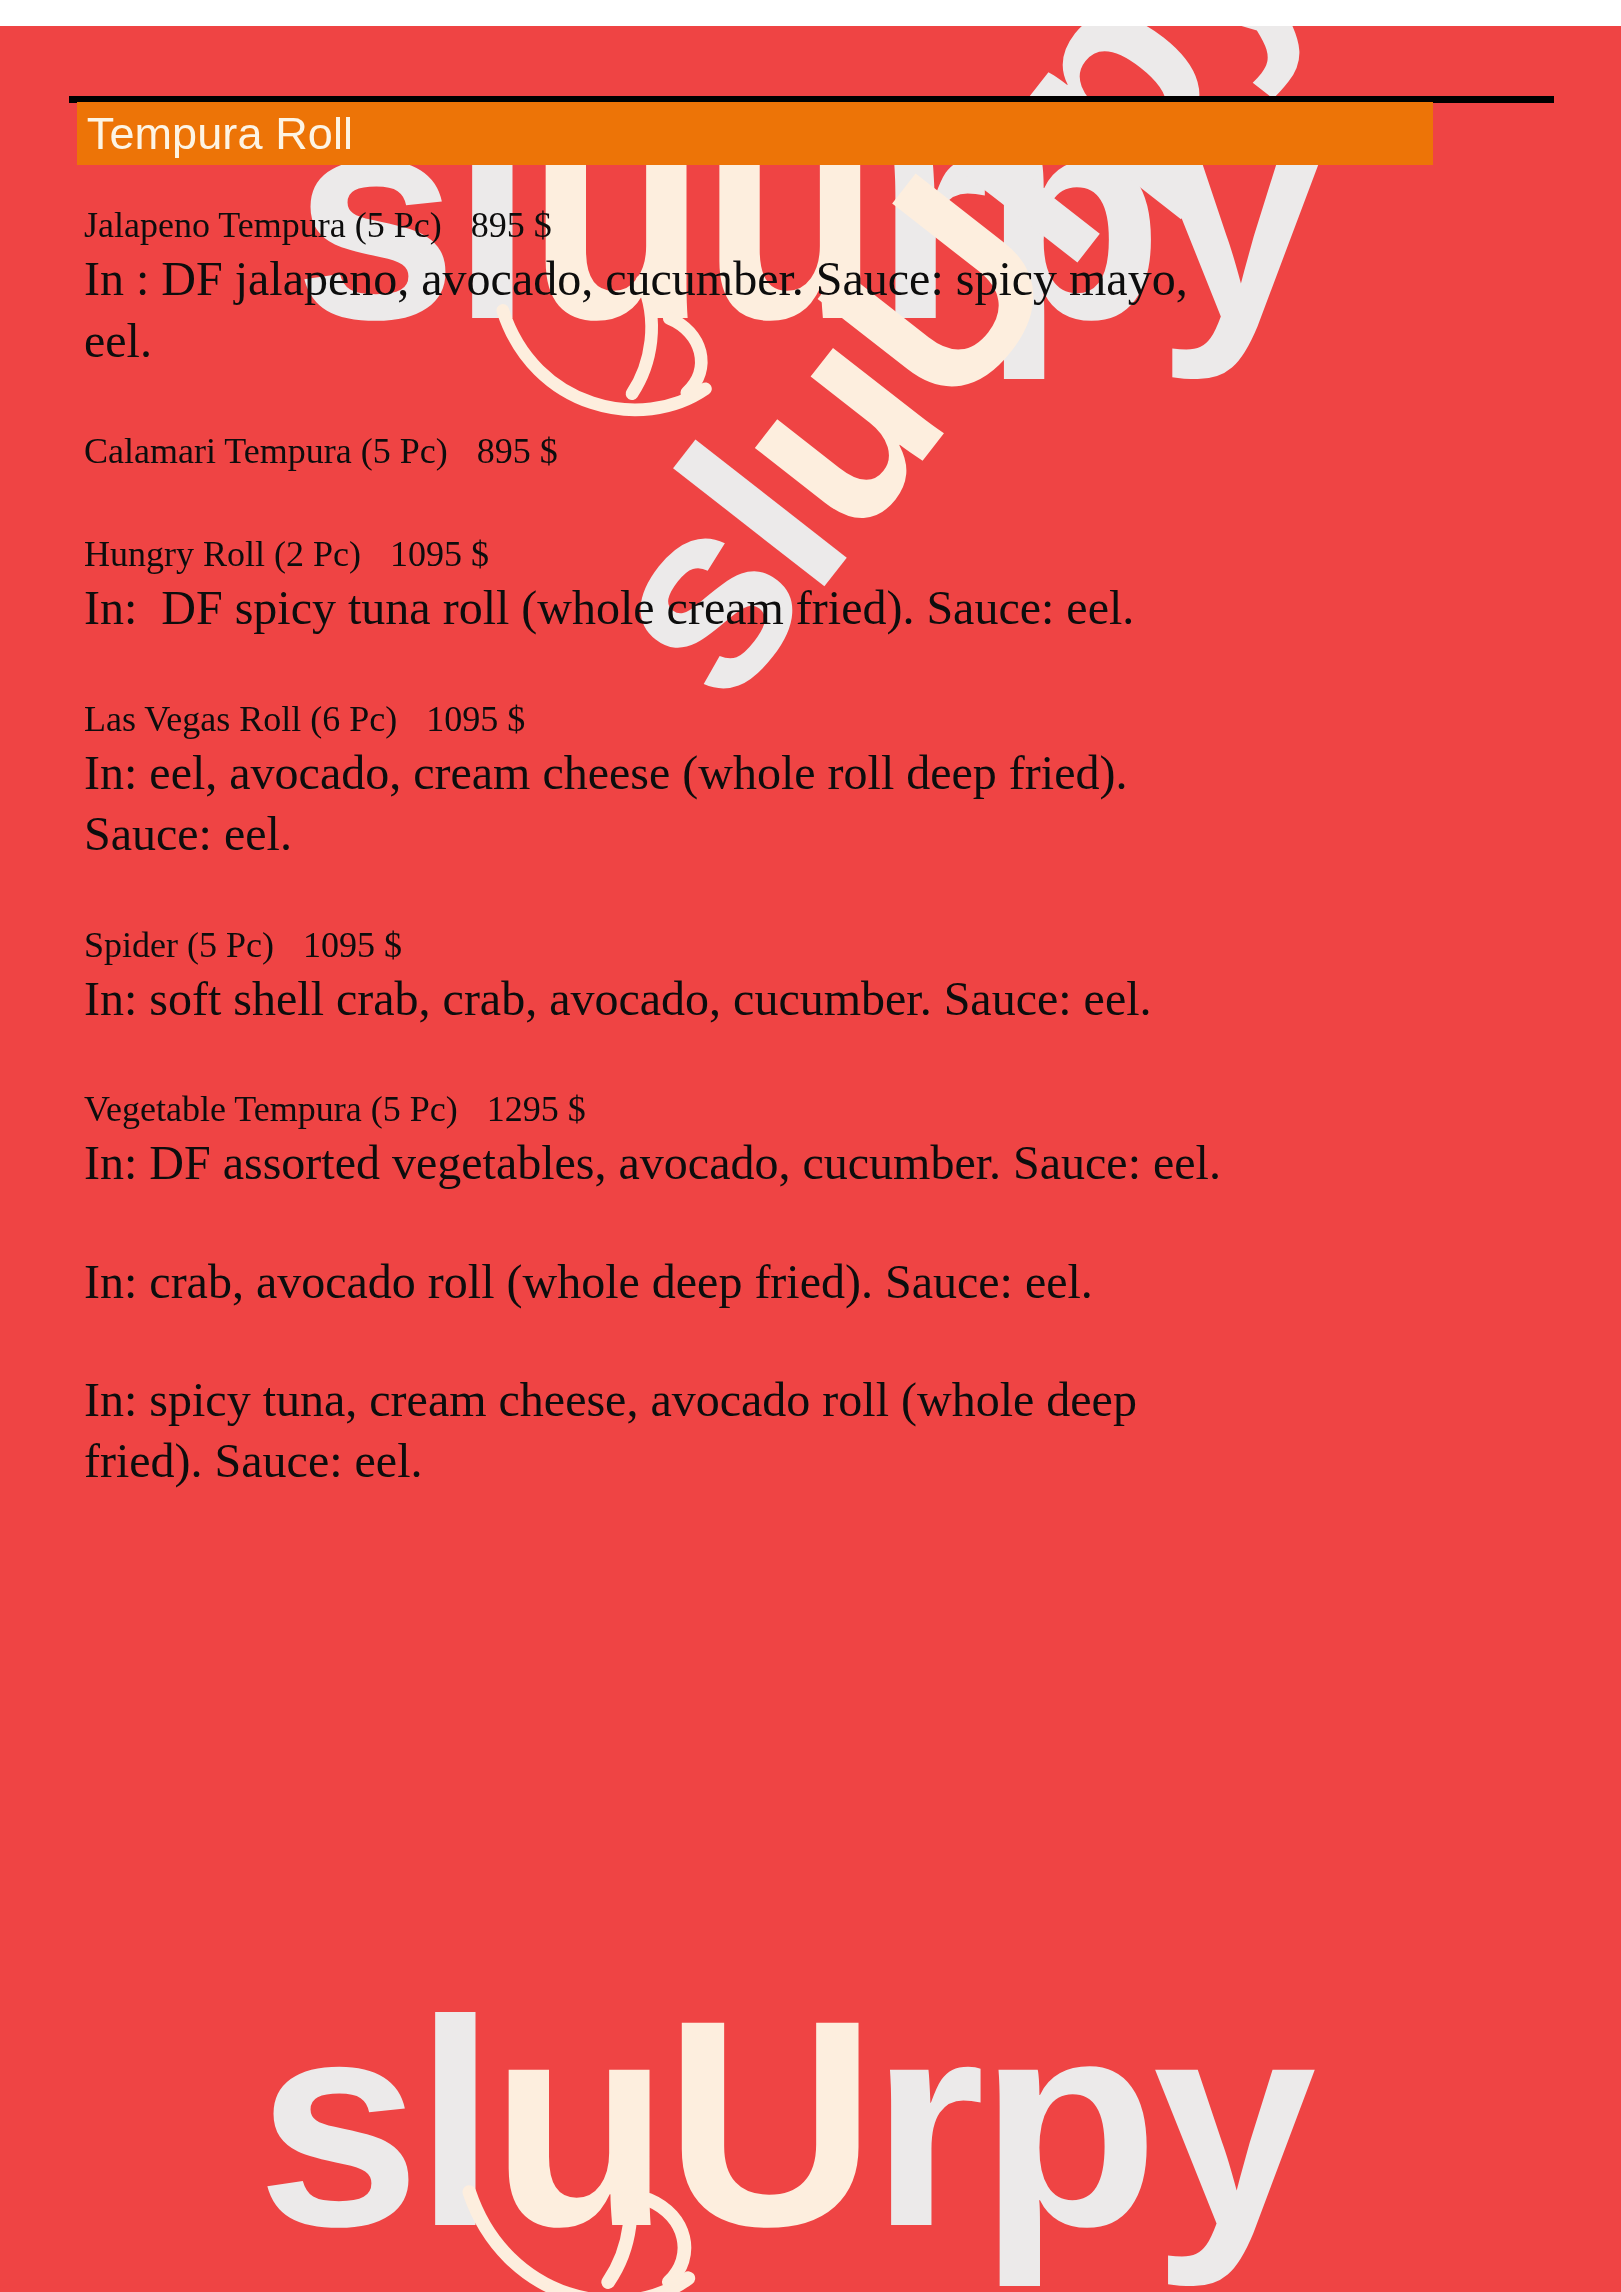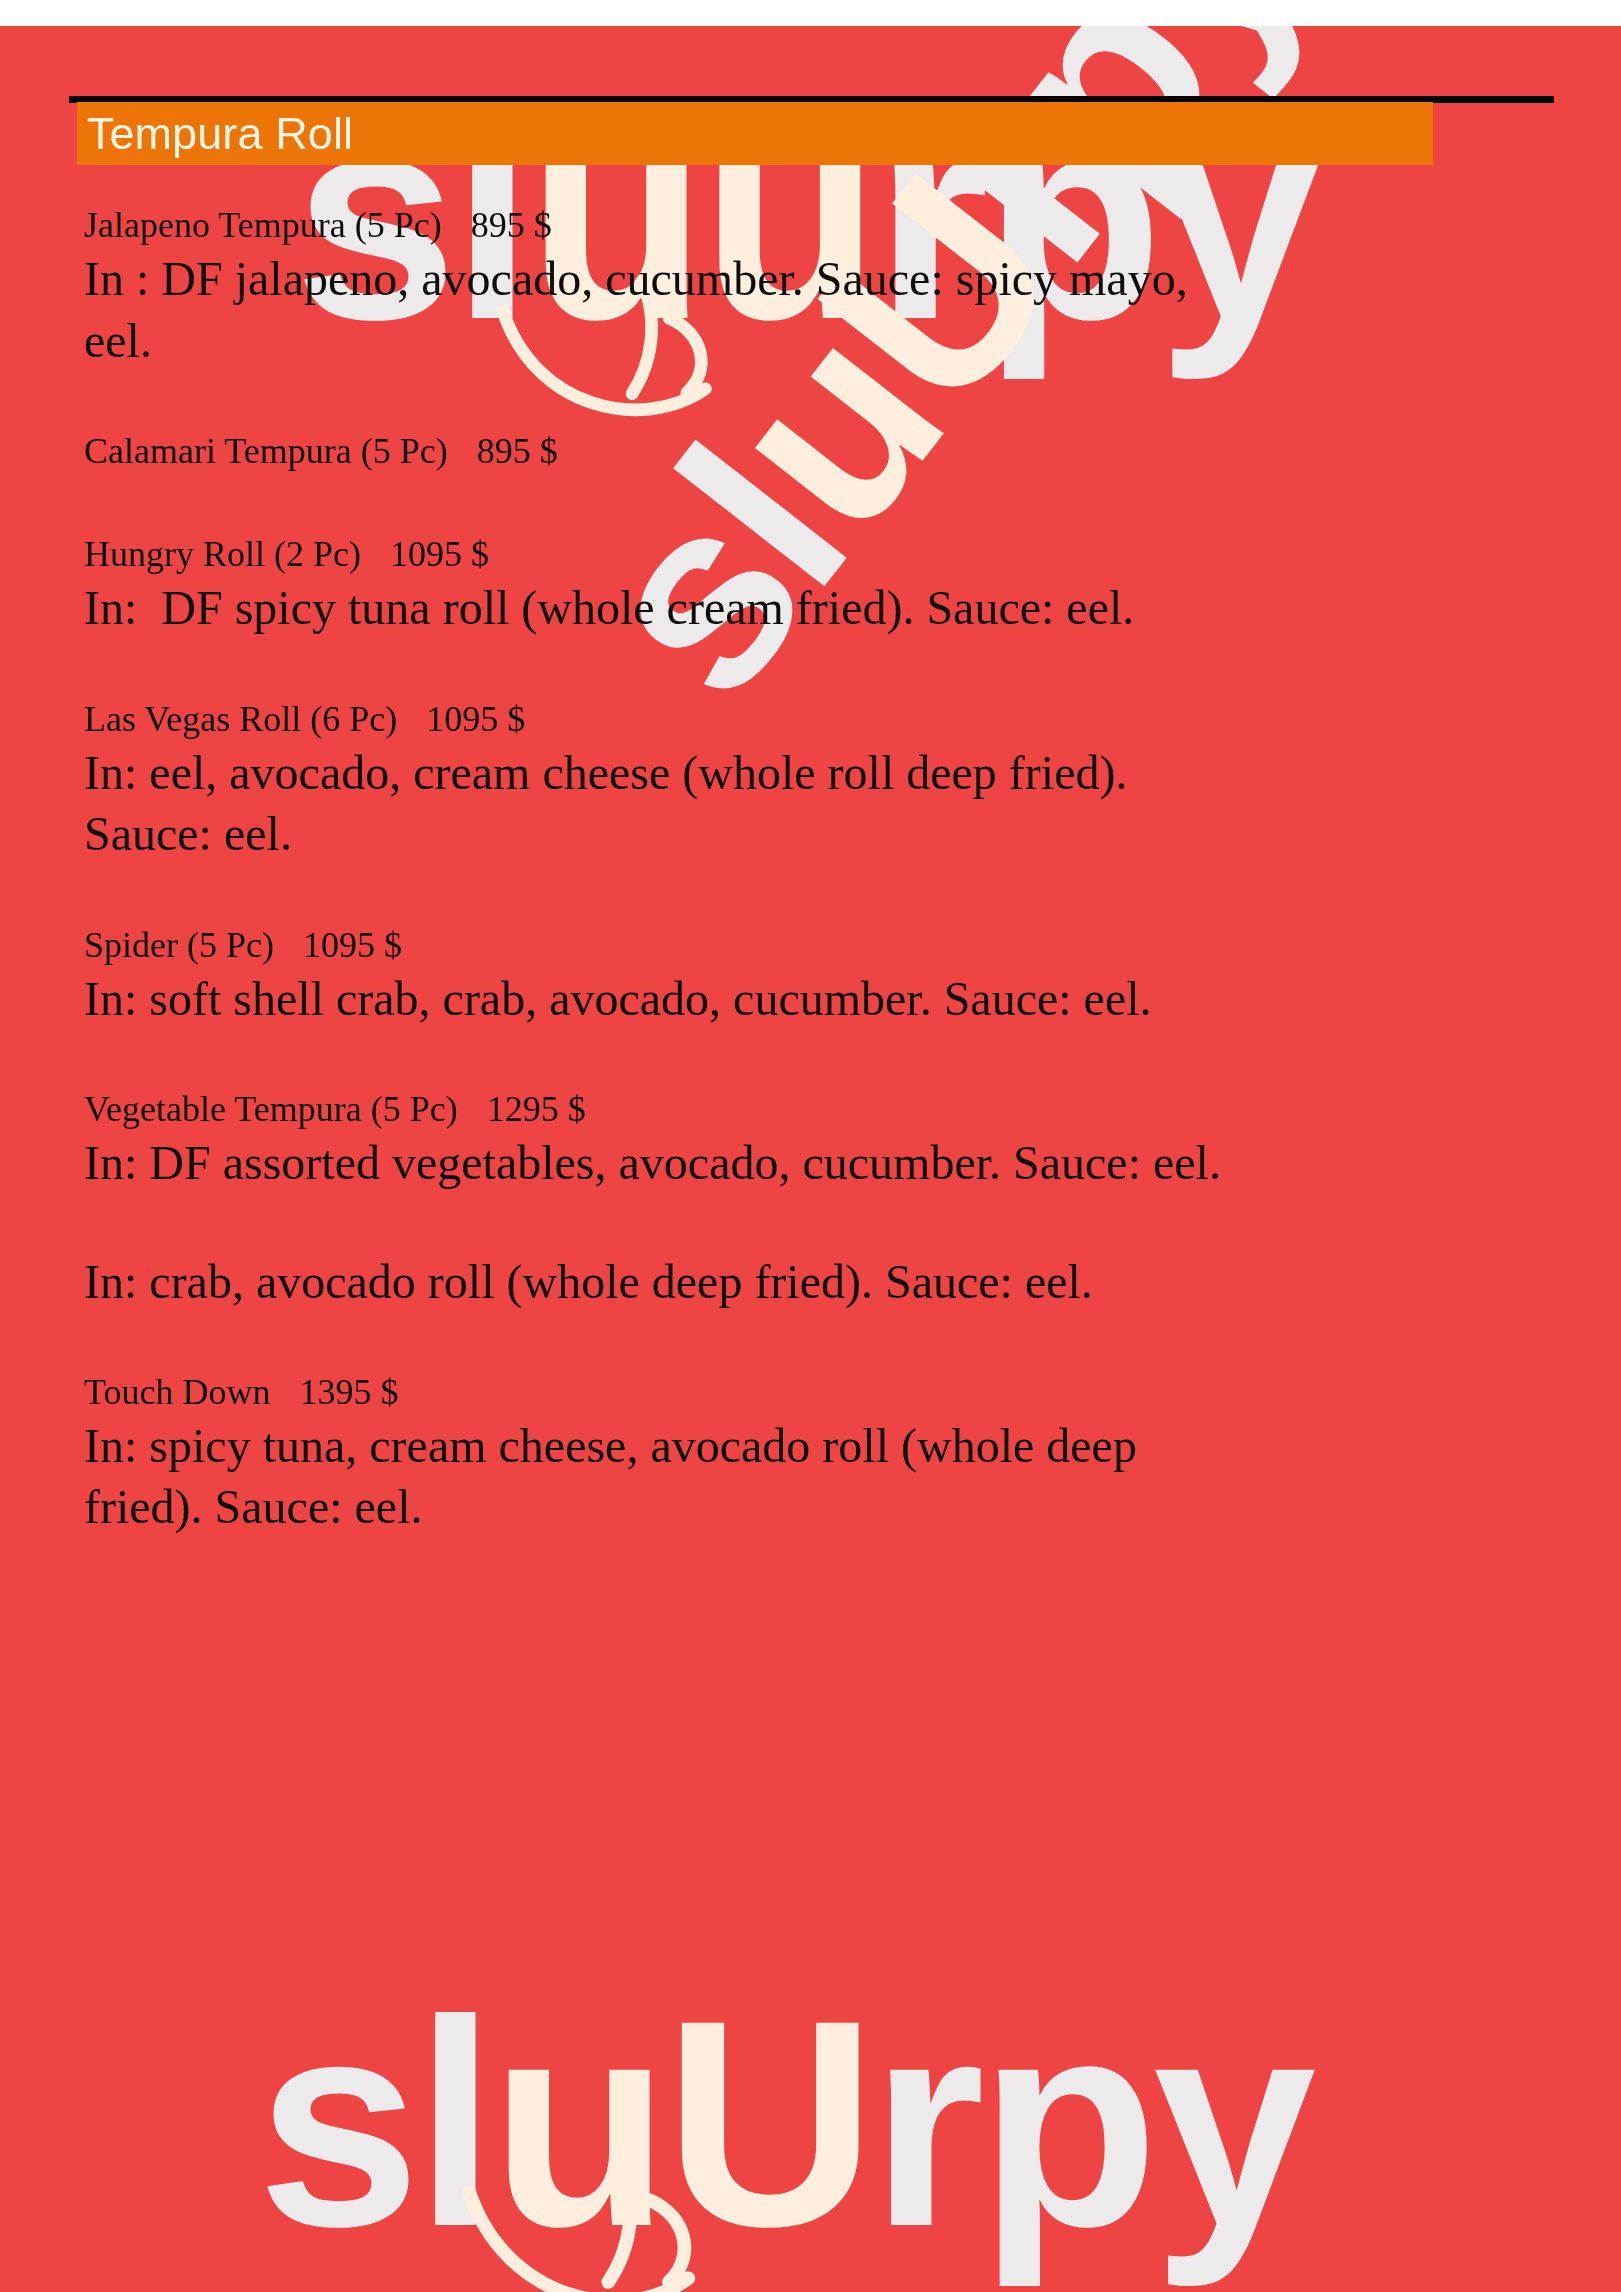--- a/index.html
+++ b/index.html
@@ -221,24 +221,20 @@
         <div class="item-price">1295 $</div>
       </div>
       <div class="item-desc">In: DF assorted vegetables, avocado, cucumber. Sauce: eel.</div>
     </div>
 
     <div class="menu-item">
       <div class="item-desc">In: crab, avocado roll (whole deep fried). Sauce: eel.</div>
     </div>
 
     <div class="menu-item">
-      <div class="item-head">
-        <div class="item-name">Touch Down</div>
-        <div class="item-price">1395 $</div>
-      </div>
       <div class="item-desc">In: spicy tuna, cream cheese, avocado roll (whole deep fried). Sauce: eel.</div>
     </div>
 
   </div>
 
   <div class="rule-bottom"></div>
 
 </div>
 
 

